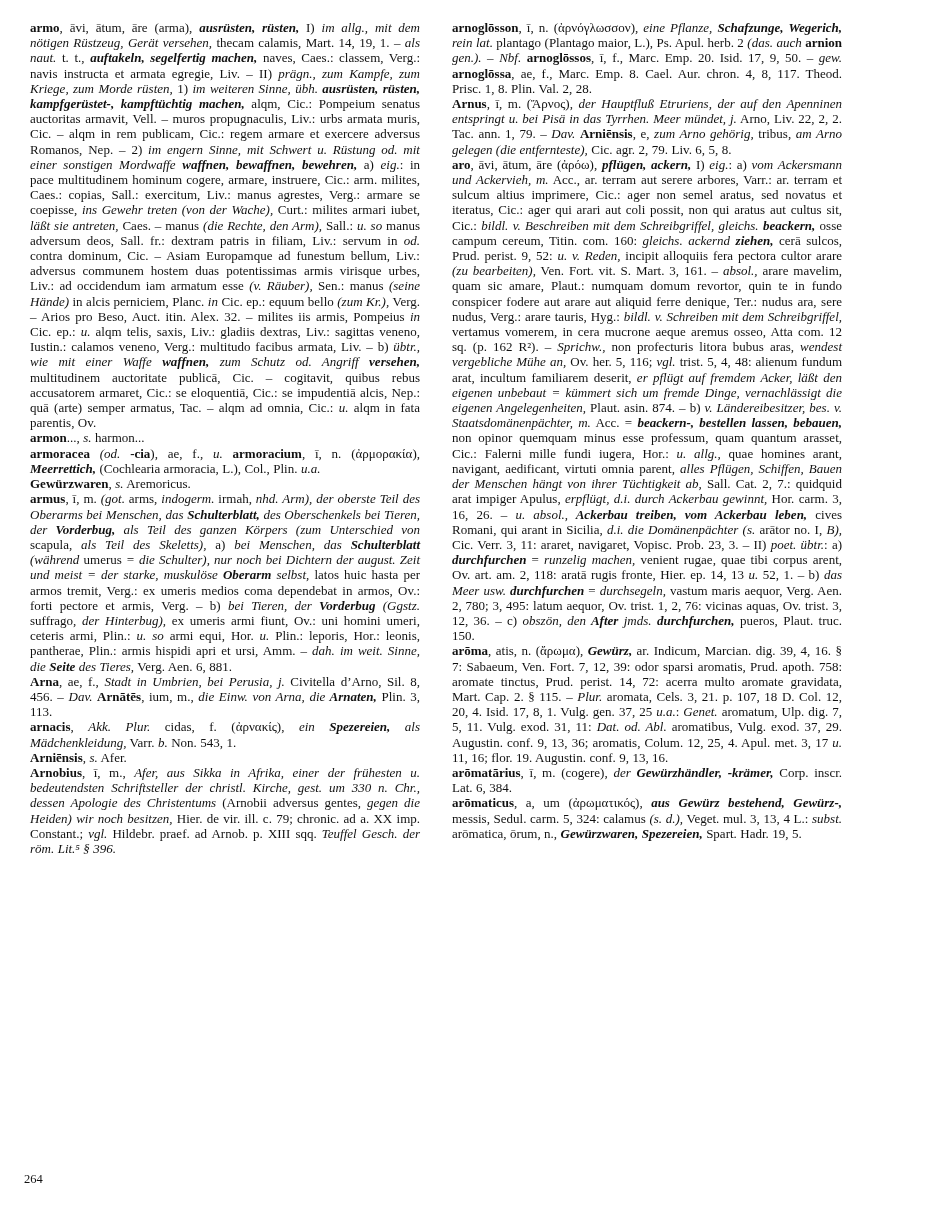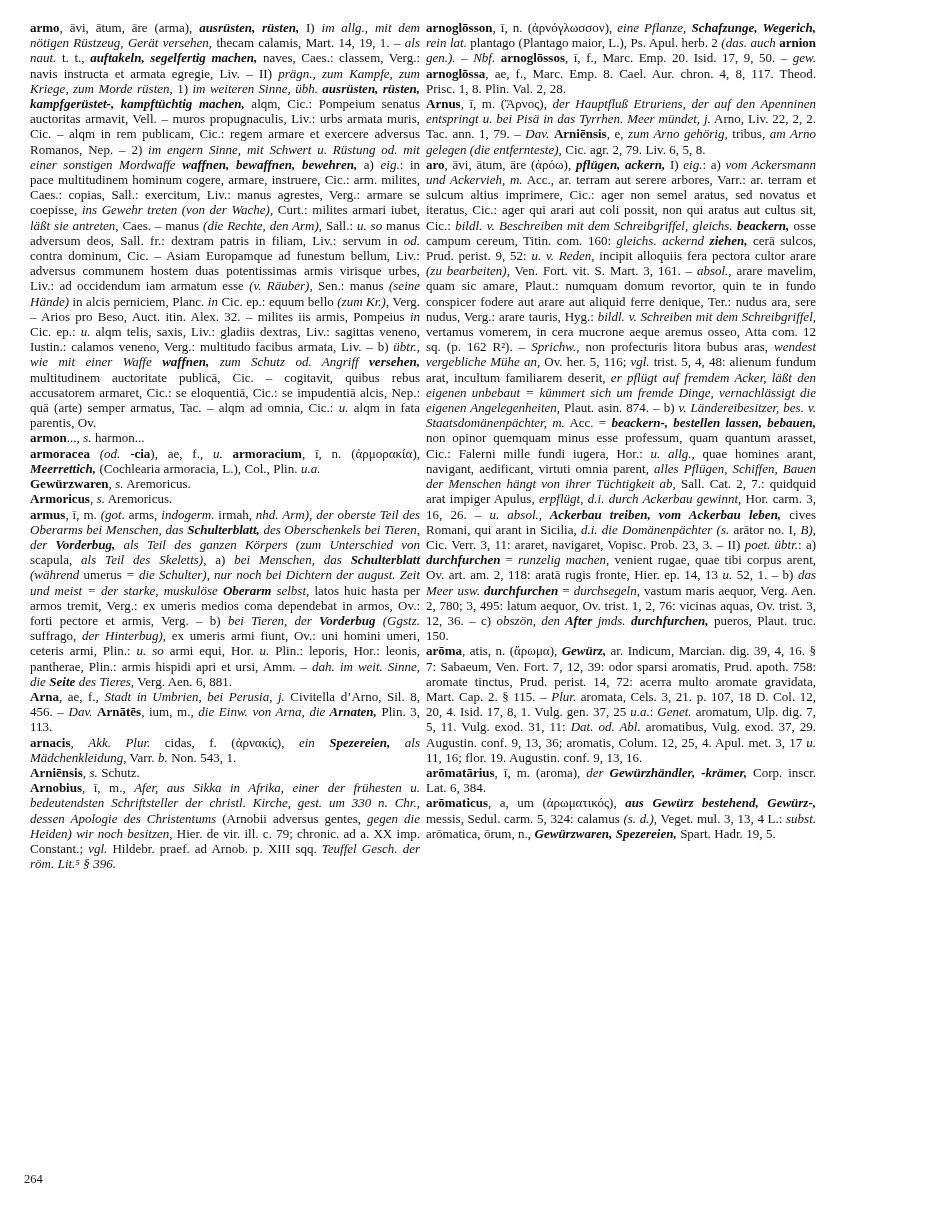--- a/index.html
+++ b/index.html
@@ -8,21 +8,21 @@
     width:935px;height:1210px;
     background:#ffffff;
     color:#111;
     font-family:"Liberation Serif","DejaVu Serif",serif;
     overflow:hidden;
   }
   .columns{
     position:absolute;
     left:30px;top:20px;
     display:flex;
-    gap:6px;
+    gap:32px;
   }
   .col{
     width:390px;
   }
   p.entry{
     margin:0;
     padding:0;
     text-align:justify;
     font-size:13px;
     line-height:15.2px;
@@ -42,30 +42,29 @@
 </head>
 <body>
 
 <div class="page">
   <div class="columns">
     <div class="col">
         <p class="entry"><span class="seg-b">armo</span><span class="seg-r">, āvi, ātum, āre (arma), </span><span class="seg-bi">ausrüsten, rüsten,</span><span class="seg-r"> I) </span><span class="seg-i">im allg., mit dem nötigen Rüstzeug, Gerät versehen,</span><span class="seg-r"> thecam calamis, Mart. 14, 19, 1. – </span><span class="seg-i">als naut.</span><span class="seg-r"> t. t., </span><span class="seg-bi">auftakeln, segelfertig machen,</span><span class="seg-r"> naves, Caes.: classem, Verg.: navis instructa et armata egregie, Liv. – II) </span><span class="seg-i">prägn., zum Kampfe, zum Kriege, zum Morde rüsten,</span><span class="seg-r"> 1) </span><span class="seg-i">im weiteren Sinne, übh.</span><span class="seg-bi"> ausrüsten, rüsten, kampfgerüstet-, kampftüchtig machen,</span><span class="seg-r"> alqm, Cic.: Pompeium senatus auctoritas armavit, Vell. – muros propugnaculis, Liv.: urbs armata muris, Cic. – alqm in rem publicam, Cic.: regem armare et exercere adversus Romanos, Nep. – 2) </span><span class="seg-i">im engern Sinne, mit Schwert u. Rüstung od. mit einer sonstigen Mordwaffe</span><span class="seg-bi"> waffnen, bewaffnen, bewehren,</span><span class="seg-r"> a) </span><span class="seg-i">eig.</span><span class="seg-r">: in pace multitudinem hominum cogere, armare, instruere, Cic.: arm. milites, Caes.: copias, Sall.: exercitum, Liv.: manus agrestes, Verg.: armare se coepisse, </span><span class="seg-i">ins Gewehr treten (von der Wache),</span><span class="seg-r"> Curt.: milites armari iubet, </span><span class="seg-i">läßt sie antreten,</span><span class="seg-r"> Caes. – manus </span><span class="seg-i">(die Rechte, den Arm),</span><span class="seg-r"> Sall.: </span><span class="seg-i">u. so</span><span class="seg-r"> manus adversum deos, Sall. fr.: dextram patris in filiam, Liv.: servum in </span><span class="seg-i">od.</span><span class="seg-r"> contra dominum, Cic. – Asiam Europamque ad funestum bellum, Liv.: adversus communem hostem duas potentissimas armis virisque urbes, Liv.: ad occidendum iam armatum esse </span><span class="seg-i">(v. Räuber),</span><span class="seg-r"> Sen.: manus </span><span class="seg-i">(seine Hände)</span><span class="seg-r"> in alcis perniciem, Planc. </span><span class="seg-i">in</span><span class="seg-r"> Cic. ep.: equum bello </span><span class="seg-i">(zum Kr.),</span><span class="seg-r"> Verg. – Arios pro Beso, Auct. itin. Alex. 32. – milites iis armis, Pompeius </span><span class="seg-i">in</span><span class="seg-r"> Cic. ep.: </span><span class="seg-i">u.</span><span class="seg-r"> alqm telis, saxis, Liv.: gladiis dextras, Liv.: sagittas veneno, Iustin.: calamos veneno, Verg.: multitudo facibus armata, Liv. – b) </span><span class="seg-i">übtr., wie mit einer Waffe</span><span class="seg-bi"> waffnen,</span><span class="seg-i"> zum Schutz od. Angriff</span><span class="seg-bi"> versehen,</span><span class="seg-r"> multitudinem auctoritate publicā, Cic. – cogitavit, quibus rebus accusatorem armaret, Cic.: se eloquentiā, Cic.: se impudentiā alcis, Nep.: quā (arte) semper armatus, Tac. – alqm ad omnia, Cic.: </span><span class="seg-i">u.</span><span class="seg-r"> alqm in fata parentis, Ov.</span></p>
         <p class="entry"><span class="seg-b">armon</span><span class="seg-r">..., </span><span class="seg-i">s.</span><span class="seg-r"> harmon...</span></p>
         <p class="entry"><span class="seg-b">armoracea</span><span class="seg-r"> </span><span class="seg-i">(od.</span><span class="seg-r"> </span><span class="seg-b">-cia</span><span class="seg-r">), ae, f., </span><span class="seg-i">u.</span><span class="seg-r"> </span><span class="seg-b">armoracium</span><span class="seg-r">, ī, n. (ἀρμορακία), </span><span class="seg-bi">Meerrettich,</span><span class="seg-r"> (Cochlearia armoracia, L.), Col., Plin. </span><span class="seg-i">u.a.</span></p>
         <p class="entry"><span class="seg-b">Gewürzwaren</span><span class="seg-r">, </span><span class="seg-i">s.</span><span class="seg-r"> Aremoricus.</span></p>
-        <p class="entry"><span class="seg-b">Armoricus</span><span class="seg-r">, </span><span class="seg-i">s.</span><span class="seg-r"> Aremoricus.</span></p>
         <p class="entry"><span class="seg-b">armus</span><span class="seg-r">, ī, m. </span><span class="seg-i">(got.</span><span class="seg-r"> arms, </span><span class="seg-i">indogerm.</span><span class="seg-r"> irmah, </span><span class="seg-i">nhd. Arm), der oberste Teil des Oberarms bei Menschen, das</span><span class="seg-bi"> Schulterblatt,</span><span class="seg-i"> des Oberschenkels bei Tieren, der</span><span class="seg-bi"> Vorderbug,</span><span class="seg-i"> als Teil des ganzen Körpers (zum Unterschied von</span><span class="seg-r"> scapula, </span><span class="seg-i">als Teil des Skeletts),</span><span class="seg-r"> a) </span><span class="seg-i">bei Menschen, das</span><span class="seg-bi"> Schulterblatt</span><span class="seg-i"> (während</span><span class="seg-r"> umerus </span><span class="seg-i">= die Schulter), nur noch bei Dichtern der august. Zeit und meist = der starke, muskulöse</span><span class="seg-bi"> Oberarm</span><span class="seg-i"> selbst,</span><span class="seg-r"> latos huic hasta per armos tremit, Verg.: ex umeris medios coma dependebat in armos, Ov.: forti pectore et armis, Verg. – b) </span><span class="seg-i">bei Tieren, der</span><span class="seg-bi"> Vorderbug</span><span class="seg-i"> (Ggstz.</span><span class="seg-r"> suffrago, </span><span class="seg-i">der Hinterbug),</span><span class="seg-r"> ex umeris armi fiunt, Ov.: uni homini umeri, ceteris armi, Plin.: </span><span class="seg-i">u. so</span><span class="seg-r"> armi equi, Hor. </span><span class="seg-i">u.</span><span class="seg-r"> Plin.: leporis, Hor.: leonis, pantherae, Plin.: armis hispidi apri et ursi, Amm. – </span><span class="seg-i">dah. im weit. Sinne, die</span><span class="seg-bi"> Seite</span><span class="seg-i"> des Tieres,</span><span class="seg-r"> Verg. Aen. 6, 881.</span></p>
         <p class="entry"><span class="seg-b">Arna</span><span class="seg-r">, ae, f., </span><span class="seg-i">Stadt in Umbrien, bei Perusia, j.</span><span class="seg-r"> Civitella d’Arno, Sil. 8, 456. – </span><span class="seg-i">Dav.</span><span class="seg-r"> </span><span class="seg-b">Arnātēs</span><span class="seg-r">, ium, m., </span><span class="seg-i">die Einw. von Arna, die</span><span class="seg-bi"> Arnaten,</span><span class="seg-r"> Plin. 3, 113.</span></p>
         <p class="entry"><span class="seg-b">arnacis</span><span class="seg-r">, </span><span class="seg-i">Akk. Plur.</span><span class="seg-r"> cidas, f. (ἀρνακίς), </span><span class="seg-i">ein</span><span class="seg-bi"> Spezereien,</span><span class="seg-i"> als Mädchenkleidung,</span><span class="seg-r"> Varr. </span><span class="seg-i">b.</span><span class="seg-r"> Non. 543, 1.</span></p>
-        <p class="entry"><span class="seg-b">Arniēnsis</span><span class="seg-r">, </span><span class="seg-i">s.</span><span class="seg-r"> Schutz.</span></p>
+        <p class="entry"><span class="seg-b">Arniēnsis</span><span class="seg-r">, </span><span class="seg-i">s.</span><span class="seg-r"> Afer.</span></p>
         <p class="entry"><span class="seg-b">Arnobius</span><span class="seg-r">, ī, m., </span><span class="seg-i">Afer, aus Sikka in Afrika, einer der frühesten u. bedeutendsten Schriftsteller der christl. Kirche, gest. um 330 n. Chr., dessen Apologie des Christentums</span><span class="seg-r"> (Arnobii adversus gentes, </span><span class="seg-i">gegen die Heiden) wir noch besitzen,</span><span class="seg-r"> Hier. de vir. ill. c. 79; chronic. ad a. XX imp. Constant.; </span><span class="seg-i">vgl.</span><span class="seg-r"> Hildebr. praef. ad Arnob. p. XIII sqq. </span><span class="seg-i">Teuffel Gesch. der röm. Lit.⁵ § 396.</span></p>
       </div>
     <div class="col">
         <p class="entry"><span class="seg-b">arnoglōsson</span><span class="seg-r">, ī, n. (ἀρνόγλωσσον), </span><span class="seg-i">eine Pflanze,</span><span class="seg-bi"> Schafzunge, Wegerich,</span><span class="seg-i"> rein lat.</span><span class="seg-r"> plantago (Plantago maior, L.), Ps. Apul. herb. 2 </span><span class="seg-i">(das. auch</span><span class="seg-r"> </span><span class="seg-b">arnion</span><span class="seg-r"> </span><span class="seg-i">gen.).</span><span class="seg-r"> – </span><span class="seg-i">Nbf.</span><span class="seg-r"> </span><span class="seg-b">arnoglōssos</span><span class="seg-r">, ī, f., Marc. Emp. 20. Isid. 17, 9, 50. – </span><span class="seg-i">gew.</span><span class="seg-r"> </span><span class="seg-b">arnoglōssa</span><span class="seg-r">, ae, f., Marc. Emp. 8. Cael. Aur. chron. 4, 8, 117. Theod. Prisc. 1, 8. Plin. Val. 2, 28.</span></p>
         <p class="entry"><span class="seg-b">Arnus</span><span class="seg-r">, ī, m. (Ἄρνος), </span><span class="seg-i">der Hauptfluß Etruriens, der auf den Apenninen entspringt u. bei Pisä in das Tyrrhen. Meer mündet, j.</span><span class="seg-r"> Arno, Liv. 22, 2, 2. Tac. ann. 1, 79. – </span><span class="seg-i">Dav.</span><span class="seg-r"> </span><span class="seg-b">Arniēnsis</span><span class="seg-r">, e, </span><span class="seg-i">zum Arno gehörig,</span><span class="seg-r"> tribus, </span><span class="seg-i">am Arno gelegen (die entfernteste),</span><span class="seg-r"> Cic. agr. 2, 79. Liv. 6, 5, 8.</span></p>
         <p class="entry"><span class="seg-b">aro</span><span class="seg-r">, āvi, ātum, āre (ἀρόω), </span><span class="seg-bi">pflügen, ackern,</span><span class="seg-r"> I) </span><span class="seg-i">eig.</span><span class="seg-r">: a) </span><span class="seg-i">vom Ackersmann und Ackervieh, m.</span><span class="seg-r"> Acc., ar. terram aut serere arbores, Varr.: ar. terram et sulcum altius imprimere, Cic.: ager non semel aratus, sed novatus et iteratus, Cic.: ager qui arari aut coli possit, non qui aratus aut cultus sit, Cic.: </span><span class="seg-i">bildl. v. Beschreiben mit dem Schreibgriffel, gleichs.</span><span class="seg-bi"> beackern,</span><span class="seg-r"> osse campum cereum, Titin. com. 160: </span><span class="seg-i">gleichs. ackernd</span><span class="seg-bi"> ziehen,</span><span class="seg-r"> cerā sulcos, Prud. perist. 9, 52: </span><span class="seg-i">u. v. Reden,</span><span class="seg-r"> incipit alloquiis fera pectora cultor arare </span><span class="seg-i">(zu bearbeiten),</span><span class="seg-r"> Ven. Fort. vit. S. Mart. 3, 161. – </span><span class="seg-i">absol.,</span><span class="seg-r"> arare mavelim, quam sic amare, Plaut.: numquam domum revortor, quin te in fundo conspicer fodere aut arare aut aliquid ferre denique, Ter.: nudus ara, sere nudus, Verg.: arare tauris, Hyg.: </span><span class="seg-i">bildl. v. Schreiben mit dem Schreibgriffel,</span><span class="seg-r"> vertamus vomerem, in cera mucrone aeque aremus osseo, Atta com. 12 sq. (p. 162 R²). – </span><span class="seg-i">Sprichw.,</span><span class="seg-r"> non profecturis litora bubus aras, </span><span class="seg-i">wendest vergebliche Mühe an,</span><span class="seg-r"> Ov. her. 5, 116; </span><span class="seg-i">vgl.</span><span class="seg-r"> trist. 5, 4, 48: alienum fundum arat, incultum familiarem deserit, </span><span class="seg-i">er pflügt auf fremdem Acker, läßt den eigenen unbebaut = kümmert sich um fremde Dinge, vernachlässigt die eigenen Angelegenheiten,</span><span class="seg-r"> Plaut. asin. 874. – b) </span><span class="seg-i">v. Ländereibesitzer, bes. v. Staatsdomänenpächter, m.</span><span class="seg-r"> Acc. = </span><span class="seg-bi">beackern-, bestellen lassen, bebauen,</span><span class="seg-r"> non opinor quemquam minus esse professum, quam quantum arasset, Cic.: Falerni mille fundi iugera, Hor.: </span><span class="seg-i">u. allg.,</span><span class="seg-r"> quae homines arant, navigant, aedificant, virtuti omnia parent, </span><span class="seg-i">alles Pflügen, Schiffen, Bauen der Menschen hängt von ihrer Tüchtigkeit ab,</span><span class="seg-r"> Sall. Cat. 2, 7.: quidquid arat impiger Apulus, </span><span class="seg-i">erpflügt, d.i. durch Ackerbau gewinnt,</span><span class="seg-r"> Hor. carm. 3, 16, 26. – </span><span class="seg-i">u. absol.,</span><span class="seg-bi"> Ackerbau treiben, vom Ackerbau leben,</span><span class="seg-r"> cives Romani, qui arant in Sicilia, </span><span class="seg-i">d.i. die Domänenpächter (s.</span><span class="seg-r"> arātor no. I, </span><span class="seg-i">B),</span><span class="seg-r"> Cic. Verr. 3, 11: araret, navigaret, Vopisc. Prob. 23, 3. – II) </span><span class="seg-i">poet. übtr.</span><span class="seg-r">: a) </span><span class="seg-bi">durchfurchen</span><span class="seg-r"> = </span><span class="seg-i">runzelig machen,</span><span class="seg-r"> venient rugae, quae tibi corpus arent, Ov. art. am. 2, 118: aratā rugis fronte, Hier. ep. 14, 13 </span><span class="seg-i">u.</span><span class="seg-r"> 52, 1. – b) </span><span class="seg-i">das Meer usw.</span><span class="seg-bi"> durchfurchen</span><span class="seg-r"> = </span><span class="seg-i">durchsegeln,</span><span class="seg-r"> vastum maris aequor, Verg. Aen. 2, 780; 3, 495: latum aequor, Ov. trist. 1, 2, 76: vicinas aquas, Ov. trist. 3, 12, 36. – c) </span><span class="seg-i">obszön, den</span><span class="seg-bi"> After</span><span class="seg-i"> jmds.</span><span class="seg-bi"> durchfurchen,</span><span class="seg-r"> pueros, Plaut. truc. 150.</span></p>
         <p class="entry"><span class="seg-b">arōma</span><span class="seg-r">, atis, n. (ἄρωμα), </span><span class="seg-bi">Gewürz,</span><span class="seg-r"> ar. Indicum, Marcian. dig. 39, 4, 16. § 7: Sabaeum, Ven. Fort. 7, 12, 39: odor sparsi aromatis, Prud. apoth. 758: aromate tinctus, Prud. perist. 14, 72: acerra multo aromate gravidata, Mart. Cap. 2. § 115. – </span><span class="seg-i">Plur.</span><span class="seg-r"> aromata, Cels. 3, 21. p. 107, 18 D. Col. 12, 20, 4. Isid. 17, 8, 1. Vulg. gen. 37, 25 </span><span class="seg-i">u.a.</span><span class="seg-r">: </span><span class="seg-i">Genet.</span><span class="seg-r"> aromatum, Ulp. dig. 7, 5, 11. Vulg. exod. 31, 11: </span><span class="seg-i">Dat. od. Abl.</span><span class="seg-r"> aromatibus, Vulg. exod. 37, 29. Augustin. conf. 9, 13, 36; aromatis, Colum. 12, 25, 4. Apul. met. 3, 17 </span><span class="seg-i">u.</span><span class="seg-r"> 11, 16; flor. 19. Augustin. conf. 9, 13, 16.</span></p>
-        <p class="entry"><span class="seg-b">arōmatārius</span><span class="seg-r">, ī, m. (aroma), </span><span class="seg-i">der</span><span class="seg-bi"> Gewürzhändler, -krämer,</span><span class="seg-r"> Corp. inscr. Lat. 6, 384.</span></p>
+        <p class="entry"><span class="seg-b">arōmatārius</span><span class="seg-r">, ī, m. (cogere), </span><span class="seg-i">der</span><span class="seg-bi"> Gewürzhändler, -krämer,</span><span class="seg-r"> Corp. inscr. Lat. 6, 384.</span></p>
         <p class="entry"><span class="seg-b">arōmaticus</span><span class="seg-r">, a, um (ἀρωματικός), </span><span class="seg-bi">aus Gewürz bestehend, Gewürz-,</span><span class="seg-r"> messis, Sedul. carm. 5, 324: calamus </span><span class="seg-i">(s. d.),</span><span class="seg-r"> Veget. mul. 3, 13, 4 L.: </span><span class="seg-i">subst.</span><span class="seg-r"> arōmatica, ōrum, n., </span><span class="seg-bi">Gewürzwaren, Spezereien,</span><span class="seg-r"> Spart. Hadr. 19, 5.</span></p>
       </div>
   </div>
   <div class="page-number">264</div>
 </div>
 
 </body></html>

